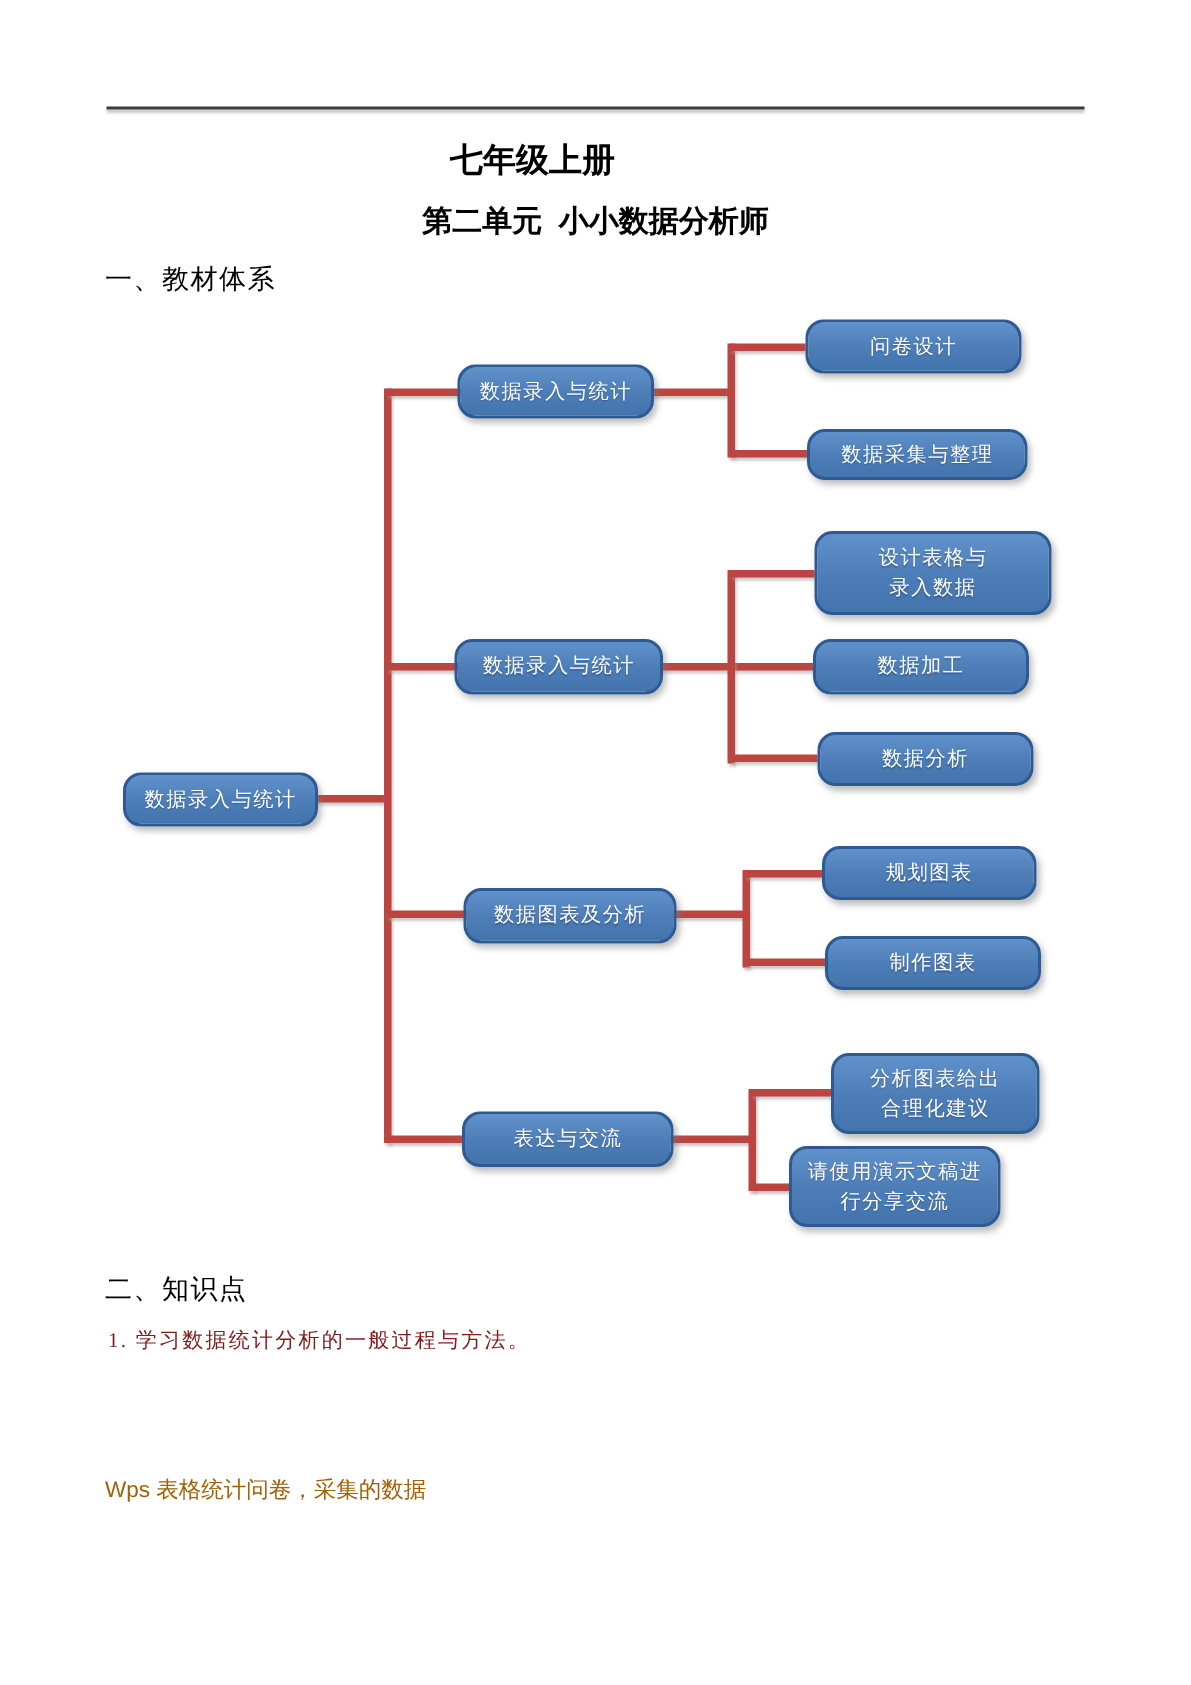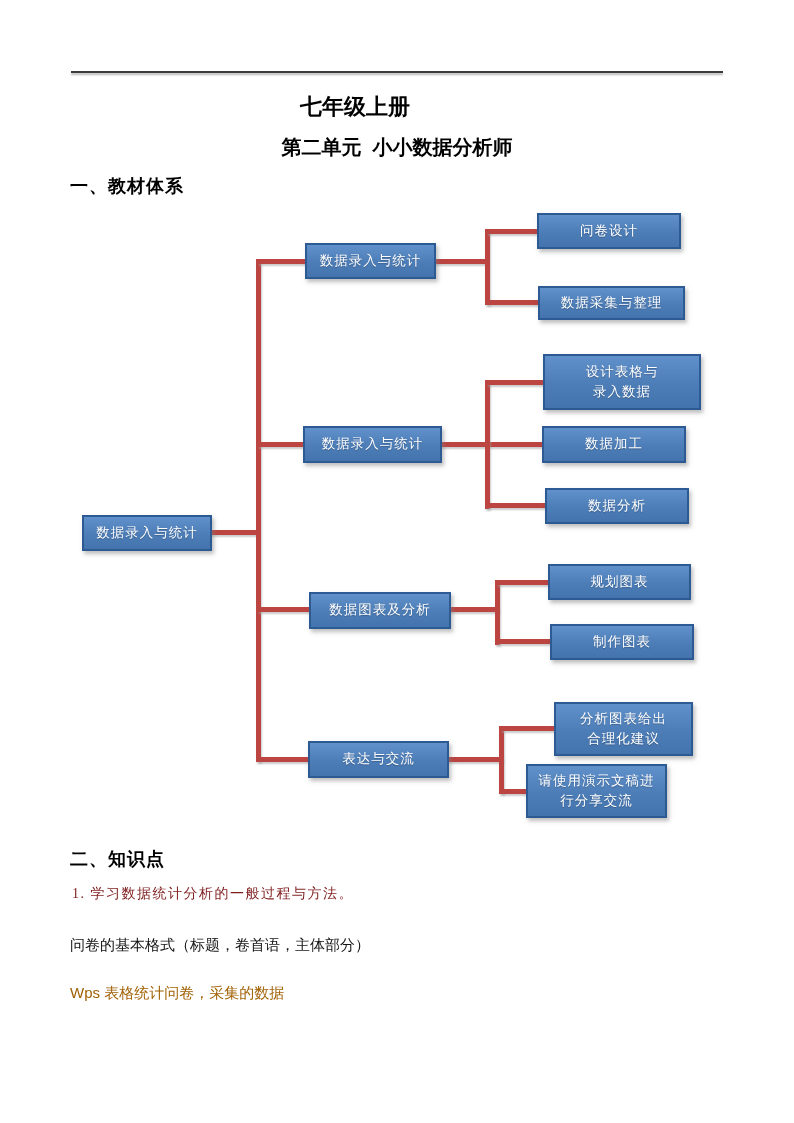--- a/index.html
+++ b/index.html
@@ -14,36 +14,36 @@
   .title {
     position:absolute; left:0; top:92px; width:710px; margin:0;
     text-align:center; font-size:22px; font-weight:bold; white-space:pre;
   }
   .subtitle {
     position:absolute; left:0; top:134px; width:794px; margin:0;
     text-align:center; font-size:20px; font-weight:bold; white-space:pre;
   }
   .sec-heading {
     position:absolute; left:70px; margin:0;
-    font-size:18px; font-weight:bold; letter-spacing:1px;
+    font-size:18px; font-weight:normal; letter-spacing:1px;
   }
   .sec1 { top:174px; }
   .sec2 { top:847px; }
   .kp { position:absolute; margin:0; white-space:pre; }
   .kp1 {
     left:72px; top:885px; font-size:14px; letter-spacing:1.5px;
     font-family:"Liberation Serif", serif; color:#7f1d1d;
   }
   .kp2 { left:70px; top:936px; font-size:15px; color:#141414; }
   .kp3 { left:70px; top:984px; font-size:15px; color:#a16207; }
 
   .node {
     position:absolute; box-sizing:border-box;
     background:linear-gradient(180deg, #6191cb 0%, #4d7db7 55%, #4474ae 100%);
-    border:2px solid #2d5a92; border-radius:0;
+    border:2px solid #2d5a92; border-radius:12px;
     color:#ffffff; font-size:13.5px; letter-spacing:1px; line-height:1.5;
     display:flex; align-items:center; justify-content:center; text-align:center;
     white-space:pre-line; box-shadow:2px 3px 4px rgba(125,125,125,0.5);
     text-shadow:0 1px 1px rgba(0,0,0,0.25);
   }
   .line {
     position:absolute; background:#bc4542;
     box-shadow:1px 2px 2px rgba(160,160,160,0.55);
   }
 </style>
@@ -105,16 +105,15 @@
 
     <div class="node" style="left:308px;top:741px;width:141px;height:37px;">表达与交流</div>
     <div class="node" style="left:554px;top:702px;width:139px;height:54px;">分析图表给出
 合理化建议</div>
     <div class="node" style="left:526px;top:764px;width:141px;height:54px;">请使用演示文稿进
 行分享交流</div>
   </div>
 
   <h3 class="sec-heading sec2">二、知识点</h3>
   <p class="kp kp1">1. 学习数据统计分析的一般过程与方法。</p>
-  <p class="kp kp2">问卷的基本格式（标题，卷首语，主体部分）</p>
   <p class="kp kp3">Wps 表格统计问卷，采集的数据</p>
 
 </div>
 
 </body></html>

